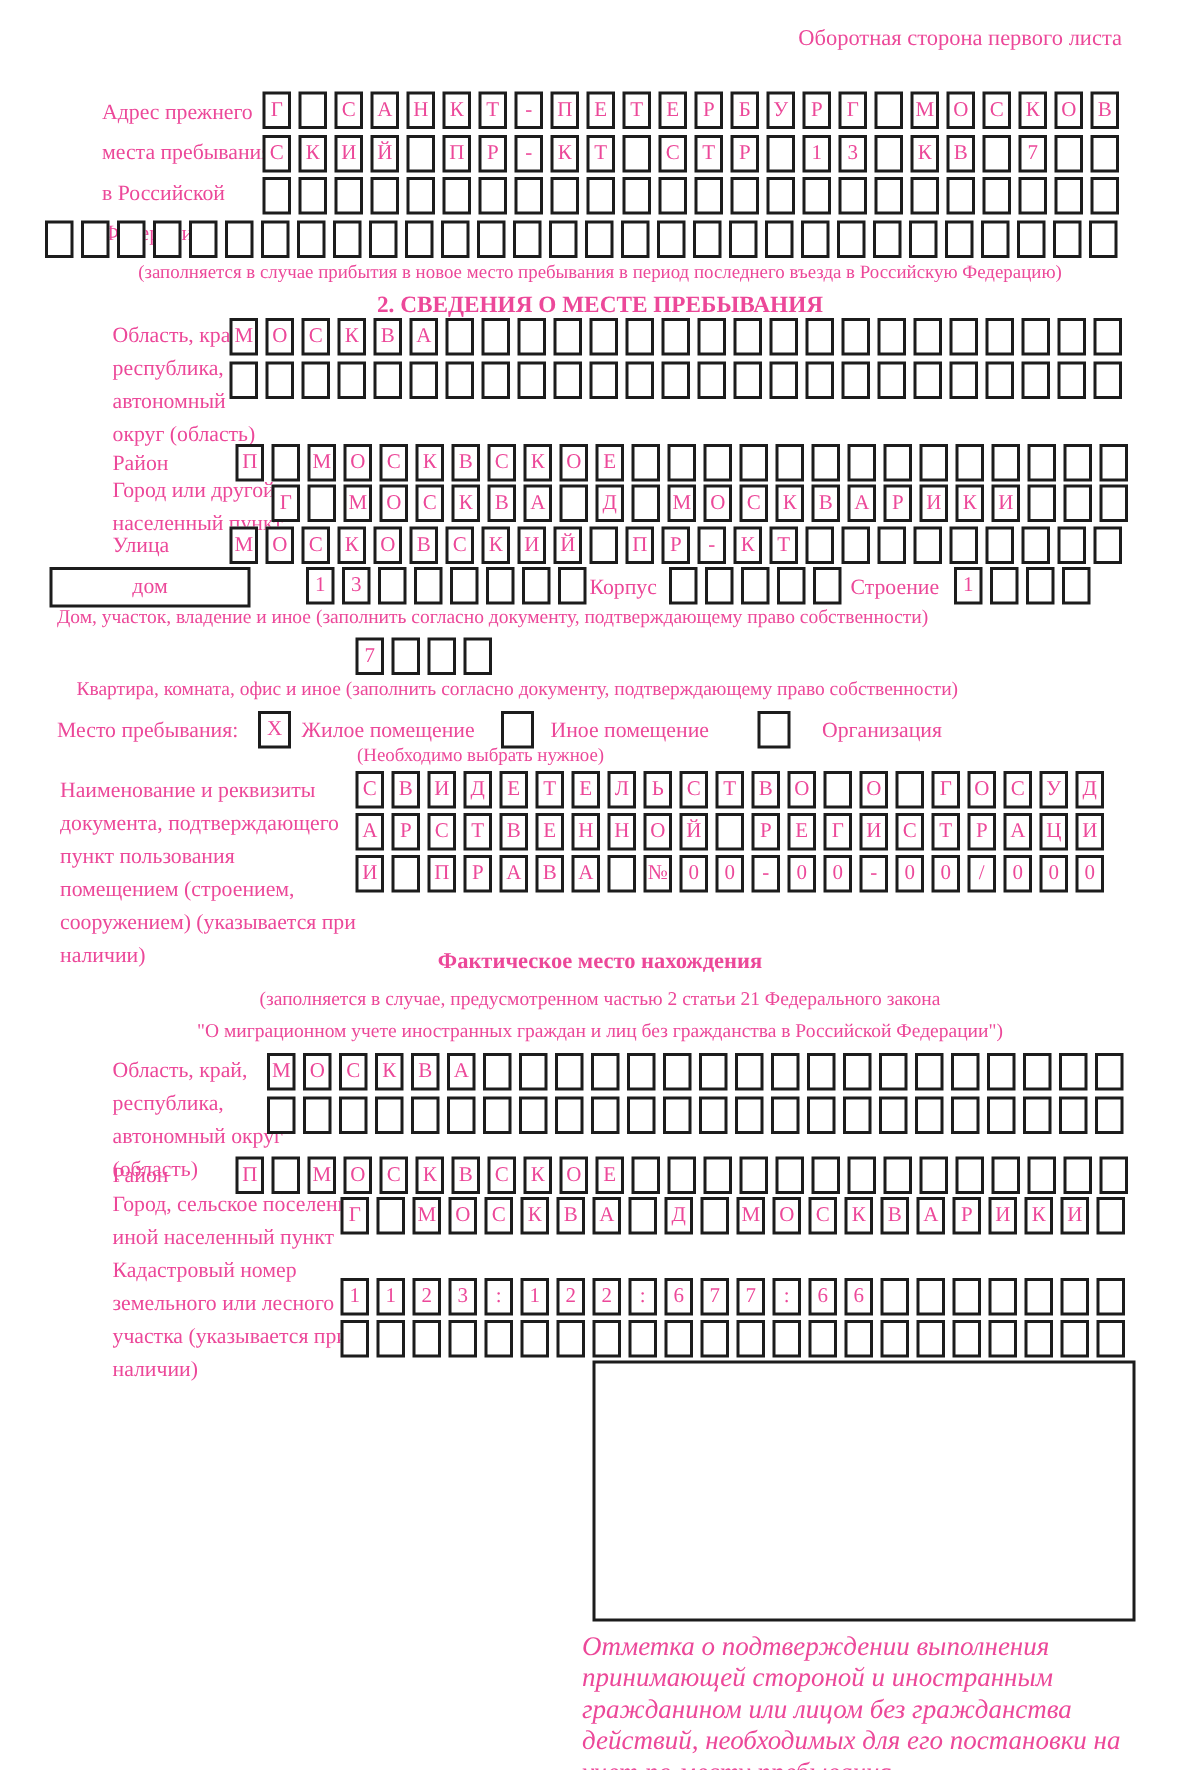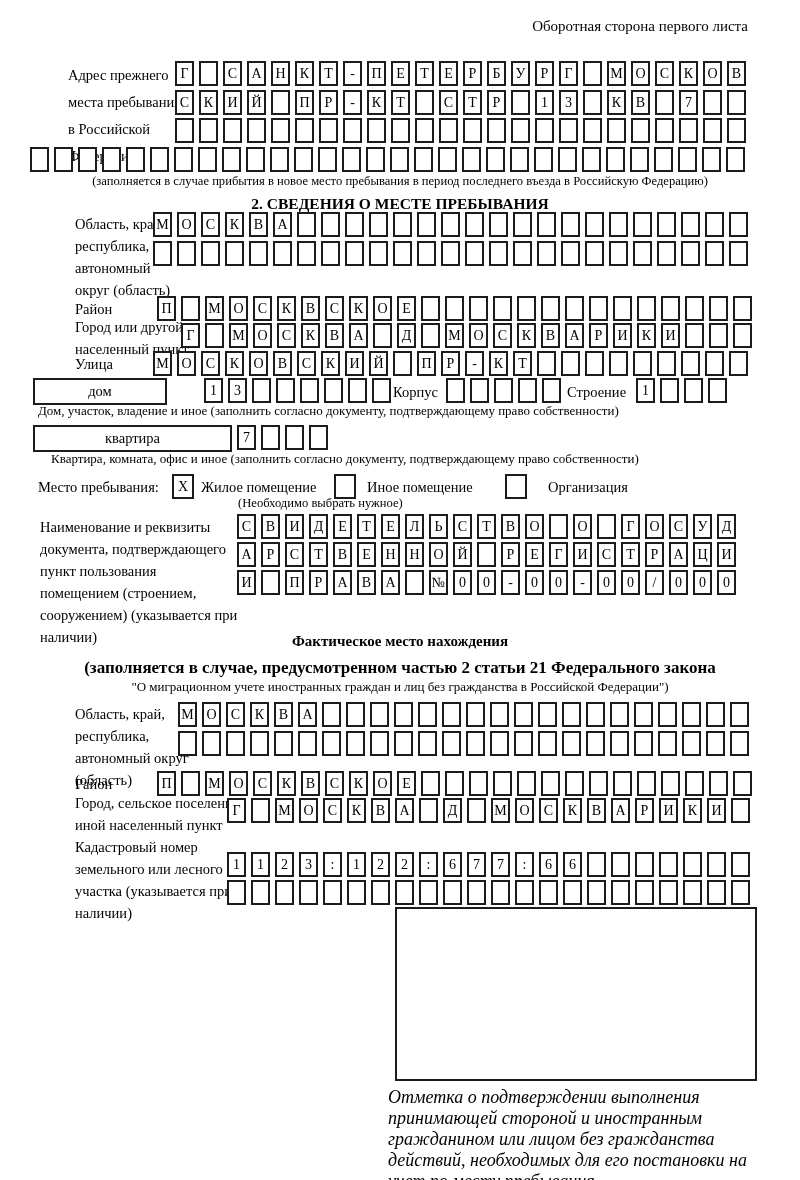--- a/index.html
+++ b/index.html
@@ -1,18 +1,18 @@
 <!DOCTYPE html>
 <html><head>
 <meta charset="utf-8">
 <style>
   html,body{margin:0;padding:0;background:#fff;}
   .page{
     position:relative;width:800px;height:1180px;background:#ffffff;
-    font-family:"Liberation Serif","DejaVu Serif",serif;color:#000000;overflow:hidden;
+    font-family:"Liberation Serif","DejaVu Serif",serif;color:#ec4899;overflow:hidden;
   }
   .abs{position:absolute;}
   .lbl{font-size:14.5px;line-height:22px;}
   .note{font-size:12.6px;text-align:center;width:800px;left:0;}
   .sect-title{font-size:15.5px;font-weight:bold;text-align:center;width:800px;left:0;}
   .cellrow{display:flex;gap:5px;}
   .cell{
     flex:0 0 19px;width:19px;height:25px;box-sizing:border-box;
     border:2px solid #1c1c1c;font-size:14px;line-height:21px;text-align:center;
     font-family:"Liberation Serif","DejaVu Serif",serif;background:#fff;
@@ -313,21 +313,20 @@
     </div>
   <div class="abs lbl" style="left:567px;top:381px;">Строение</div>
   <div class="abs cellrow" style="left:636px;top:378px;">
       <span class="cell">1</span>
       <span class="cell"></span>
       <span class="cell"></span>
       <span class="cell"></span>
     </div>
   <div class="abs" style="left:38px;top:403px;font-size:13px;">Дом, участок, владение и иное (заполнить согласно документу, подтверждающему право собственности)</div>
 
-  <div class="abs widebox" style="left:33px;top:425px;width:199px;">квартира</div>
   <div class="abs cellrow" style="left:237px;top:425px;">
       <span class="cell">7</span>
       <span class="cell"></span>
       <span class="cell"></span>
       <span class="cell"></span>
     </div>
   <div class="abs" style="left:51px;top:451px;font-size:13px;">Квартира, комната, офис и иное (заполнить согласно документу, подтверждающему право собственности)</div>
 
   <div class="abs lbl" style="left:38px;top:476px;text-align:center;">Место пребывания:</div>
   <span class="abs checkbox" style="left:172px;top:474px;">X</span>
@@ -403,21 +402,21 @@
       <span class="cell">-</span>
       <span class="cell">0</span>
       <span class="cell">0</span>
       <span class="cell">/</span>
       <span class="cell">0</span>
       <span class="cell">0</span>
       <span class="cell">0</span>
     </div>
 
   <div class="abs sect-title" style="top:633px;font-size:15px;">Фактическое место нахождения</div>
-  <div class="abs note" style="top:658px;font-size:17px;font-weight:bold;">(заполняется в случае, предусмотренном частью 2 статьи 21 Федерального закона</div>
+  <div class="abs note" style="top:658px;font-size:13px;">(заполняется в случае, предусмотренном частью 2 статьи 21 Федерального закона</div>
   <div class="abs note" style="top:679px;font-size:13px;">"О миграционном учете иностранных граждан и лиц без гражданства в Российской Федерации")</div>
 
   <div class="abs lbl" style="left:75px;top:703px;width:135px;">Область, край, республика, автономный округ (область)</div>
   <div class="abs cellrow" style="left:178px;top:702px;">
       <span class="cell">М</span>
       <span class="cell">О</span>
       <span class="cell">С</span>
       <span class="cell">К</span>
       <span class="cell">В</span>
       <span class="cell">А</span>

